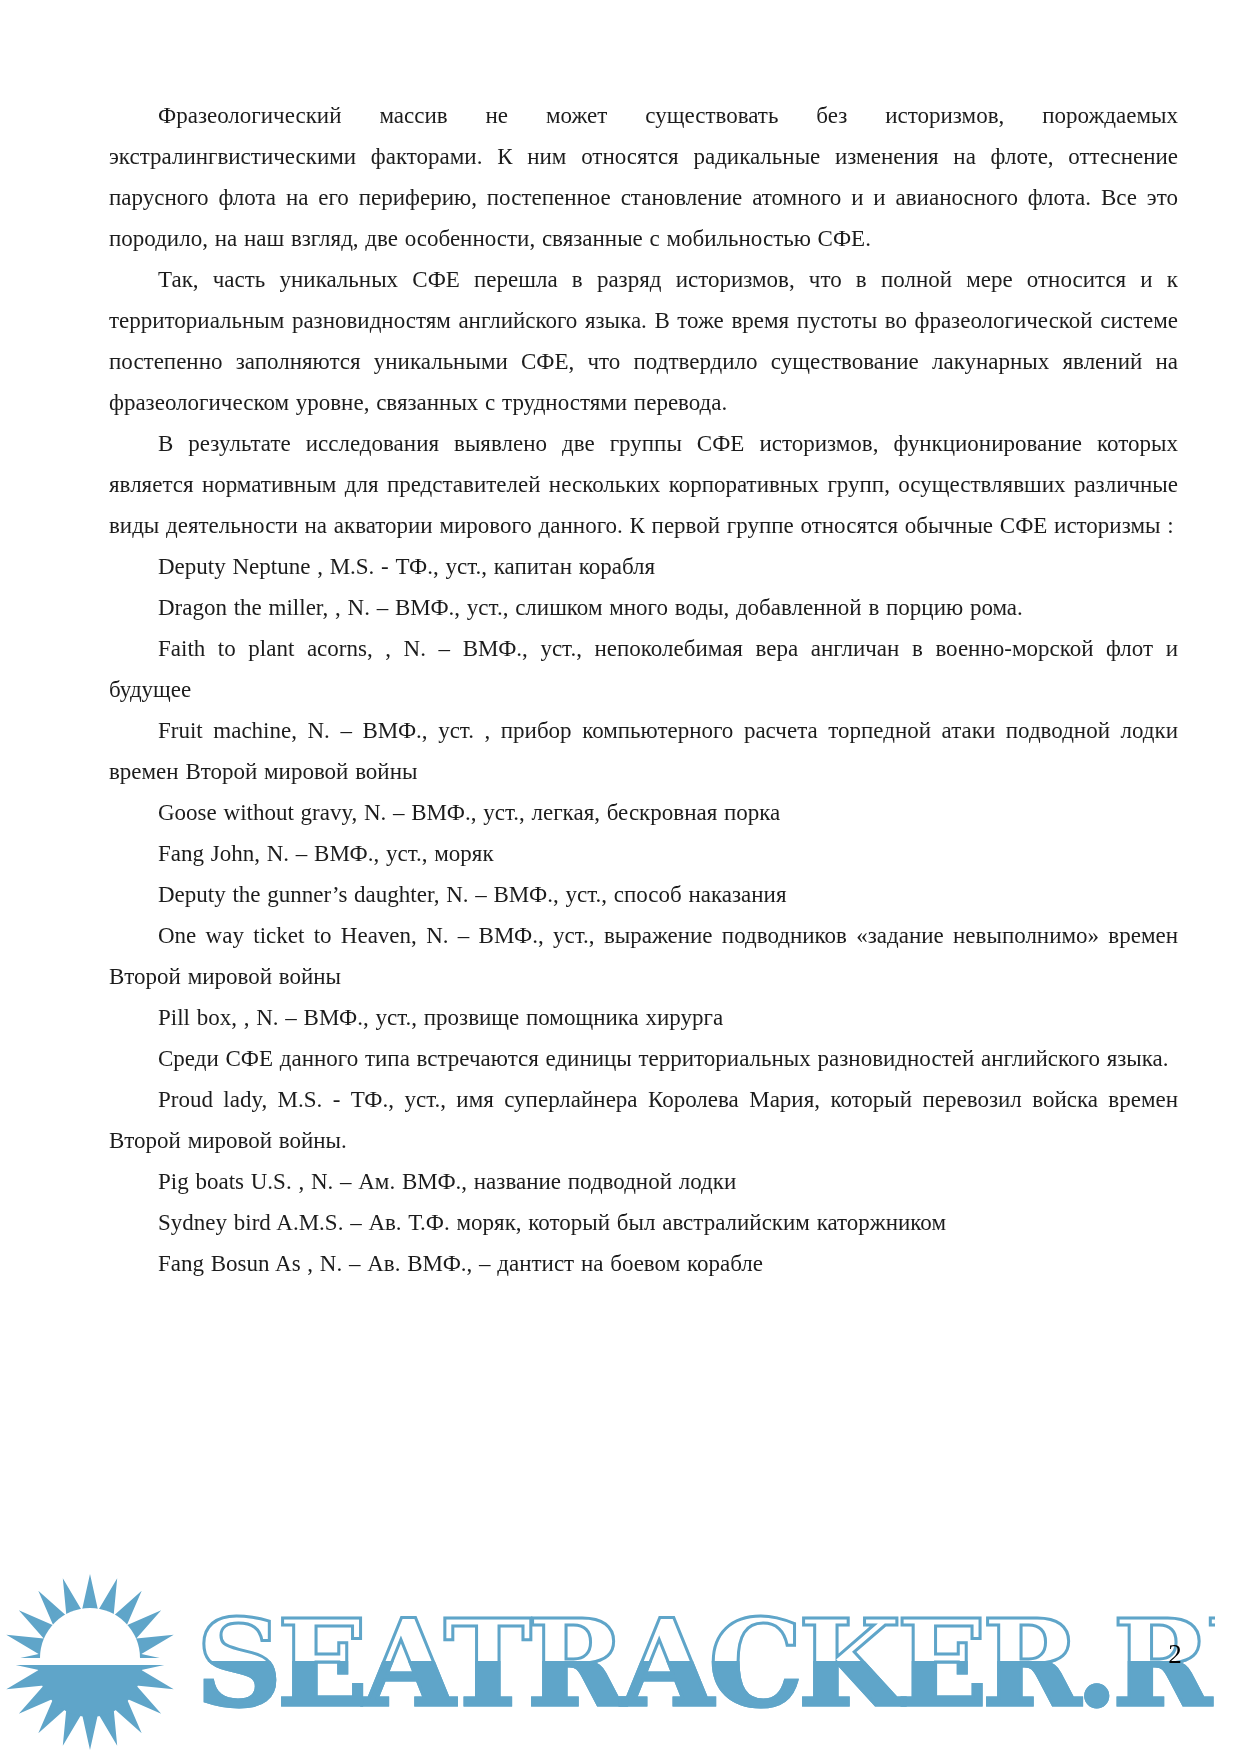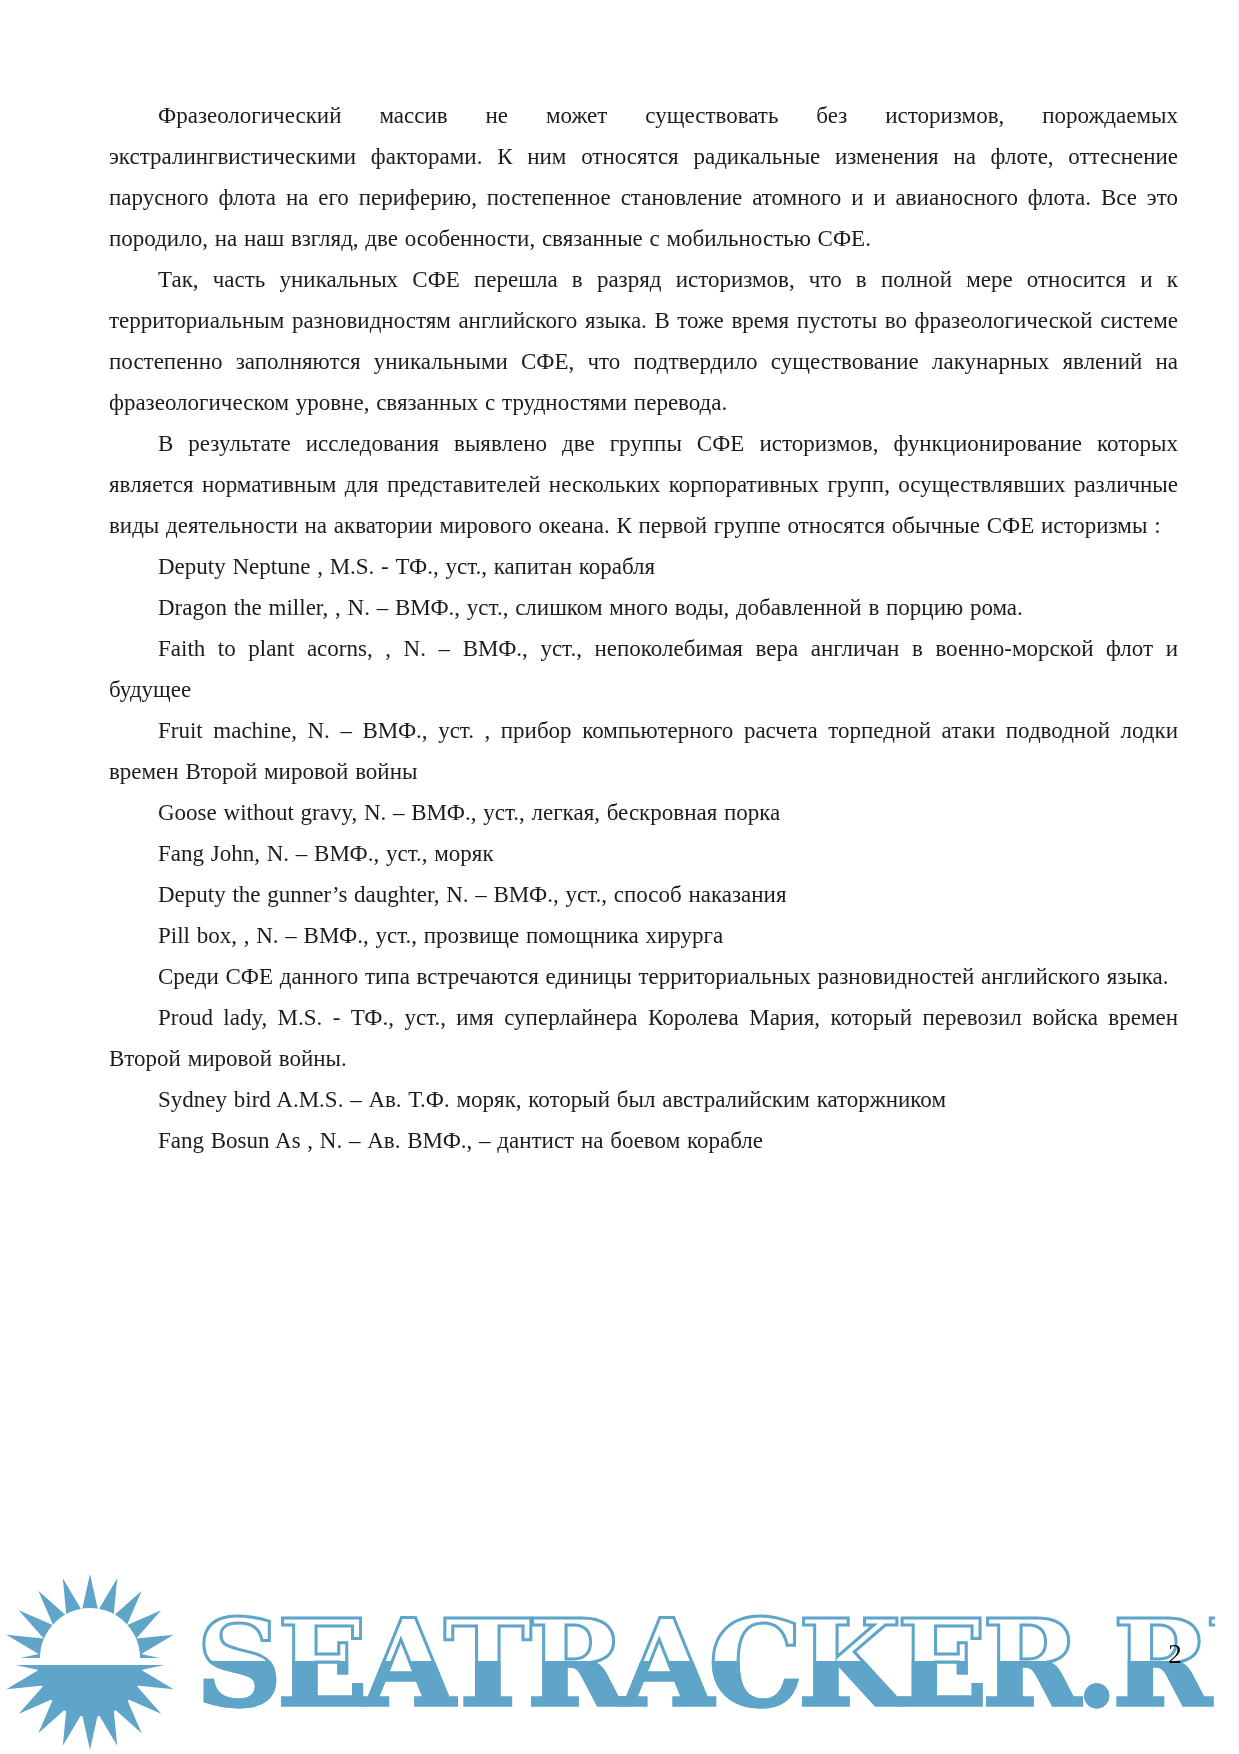--- a/index.html
+++ b/index.html
@@ -73,31 +73,33 @@
   }
 </style>
 </head>
 <body>
 
 <div class="page">
 
   <div class="body-text">
     <p>Фразеологический массив не может существовать без историзмов, порождаемых экстралингвистическими факторами. К ним относятся радикальные изменения  на флоте, оттеснение парусного флота на его периферию, постепенное становление атомного и и авианосного флота. Все это породило, на наш взгляд, две особенности, связанные с мобильностью СФЕ.</p>
     <p>Так, часть уникальных СФЕ перешла в разряд историзмов, что в полной мере относится и к территориальным разновидностям английского языка. В тоже время пустоты во фразеологической системе постепенно заполняются уникальными СФЕ, что подтвердило существование лакунарных явлений на фразеологическом уровне, связанных с трудностями перевода.</p>
-    <p>В результате исследования выявлено две группы СФЕ историзмов, функционирование которых является нормативным для представителей нескольких корпоративных групп, осуществлявших различные виды деятельности на акватории мирового океана. К первой группе относятся обычные СФЕ историзмы :</p>
+    <p>В результате исследования выявлено две группы СФЕ историзмов, функционирование которых является нормативным для представителей нескольких корпоративных групп, осуществлявших различные виды деятельности на акватории мирового данного. К первой группе относятся обычные СФЕ историзмы :</p>
     <p>Deputy Neptune , M.S. - ТФ., уст.,  капитан корабля</p>
     <p>Dragon the miller, , N. – ВМФ., уст.,   слишком много воды, добавленной в порцию рома.</p>
     <p>Faith to plant  acorns, , N. – ВМФ., уст.,  непоколебимая вера англичан в  военно-морской флот и будущее</p>
     <p>Fruit machine,  N. – ВМФ.,  уст. , прибор компьютерного расчета торпедной атаки подводной лодки времен Второй мировой войны</p>
     <p>Goose without gravy,  N. – ВМФ., уст.,  легкая, бескровная порка</p>
     <p>Fang John,  N. – ВМФ.,  уст.,  моряк</p>
     <p>Deputy the gunner’s  daughter,  N. – ВМФ., уст.,    способ наказания</p>
+    <p>One way ticket to Heaven,  N. – ВМФ., уст.,  выражение подводников «задание невыполнимо» времен Второй мировой войны</p>
     <p>Pill box, , N. – ВМФ., уст.,  прозвище помощника хирурга</p>
     <p>Среди СФЕ данного типа встречаются единицы территориальных разновидностей английского языка.</p>
     <p>Proud lady,  M.S. - ТФ., уст.,   имя суперлайнера Королева Мария, который перевозил войска времен Второй мировой войны.</p>
+    <p>Pig boats U.S. , N. –  Ам. ВМФ., название подводной лодки</p>
     <p>Sydney bird A.M.S. – Ав.  Т.Ф. моряк, который был австралийским каторжником</p>
     <p>Fang  Bosun As , N. – Ав. ВМФ.,  – дантист на боевом корабле</p>
   </div>
 
   <div class="watermark">
     <svg class="sun" width="180" height="180" viewBox="0 0 180 180" aria-hidden="true">
       <polygon fill="#5fa5c9" points="
         90,2 98.1,38.6 117.2,6.3 113.6,43.7 141.7,18.8 126.8,53.2 161.2,38.3
         136.3,66.4 173.7,62.8 141.4,81.9 178,90 141.4,98.1 173.7,117.2
         136.3,113.6 161.2,141.7 126.8,126.8 141.7,161.2 113.6,136.3

